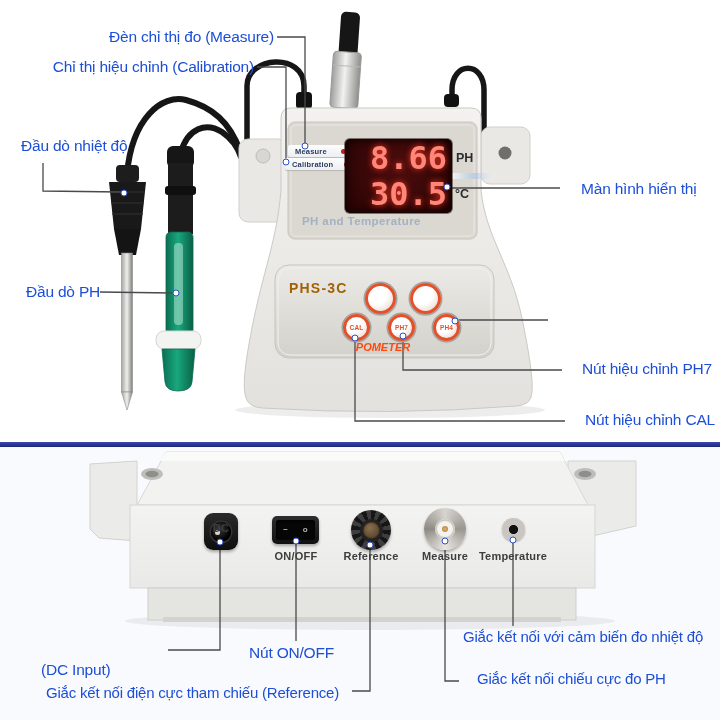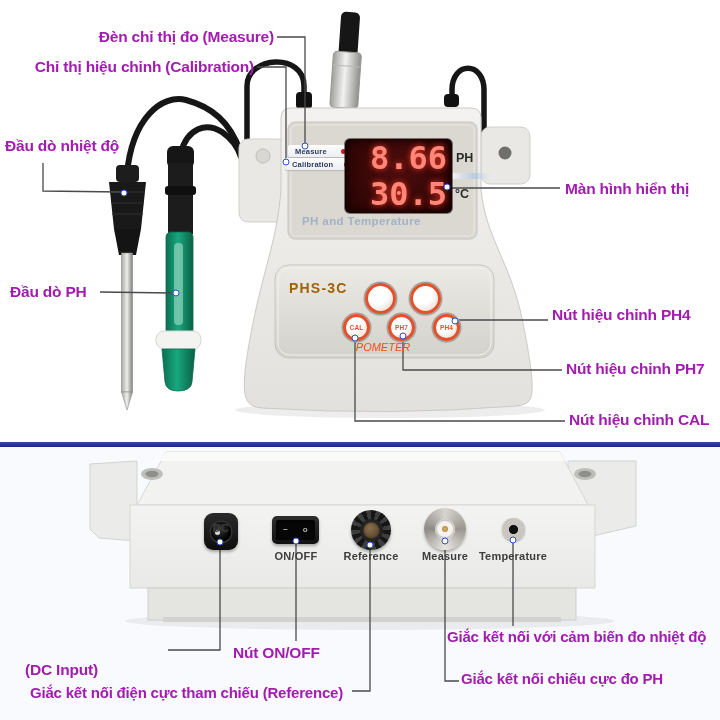--- a/index.html
+++ b/index.html
@@ -2,40 +2,40 @@
 <html><head>
 <meta charset="utf-8">
 <style>
   html,body{margin:0;padding:0;background:#fff;}
   .stage{position:relative;width:720px;height:720px;background:#ffffff;overflow:hidden;
          font-family:"Liberation Sans",sans-serif;}
   .rear-bg{position:absolute;left:0;top:447px;width:720px;height:273px;background:#f8fafd;}
   .divider{position:absolute;left:0;top:442px;width:720px;height:5px;
            background:linear-gradient(#3a46b0,#1d2878);}
   svg.scene{position:absolute;left:0;top:0;z-index:2;}
-  .lbl{position:absolute;font-size:15.5px;font-weight:700;color:#a21caf;white-space:nowrap;
-       letter-spacing:-0.2px;z-index:5;}
+  .lbl{position:absolute;font-size:15.5px;font-weight:400;color:#1d4ed8;white-space:nowrap;
+       letter-spacing:-0.2px;z-index:5;margin-left:16px;}
   .lbl.sm{font-size:15px;}
   .strip{position:absolute;height:12px;background:linear-gradient(#fdfdfd,#eceef2);
          border-radius:2px;display:flex;align-items:center;justify-content:space-between;
          padding:0 4px 0 7px;box-shadow:0 1px 1px #b9b7b2;box-sizing:border-box;z-index:6;}
   .strip-txt{font-size:7.5px;font-weight:700;color:#2c3a5e;letter-spacing:0.2px;}
   .ind-dot{width:5px;height:5px;border-radius:50%;background:#cc1b1b;flex:none;}
   .led{position:absolute;left:345px;top:139px;width:107px;height:74px;border-radius:5px;
        background:radial-gradient(circle at 50% 40%,#4d0d0d,#2c0404 85%);
        box-shadow:inset 0 0 10px #000,0 0 0 1px rgba(32,8,8,.5);z-index:6;}
   .led-row{position:absolute;right:5px;font-family:"DejaVu Sans Mono",monospace;font-weight:700;
        font-size:32px;line-height:1;color:#ff8678;text-shadow:0 0 6px rgba(255,60,40,.9);}
   .unit{position:absolute;font-size:12.5px;font-weight:700;color:#2c2c2c;z-index:6;}
   .panel-caption{position:absolute;left:302px;top:215px;width:160px;text-align:left;
        font-size:11.5px;font-weight:700;color:#a3b1c5;letter-spacing:.4px;z-index:6;}
   .model{position:absolute;left:289px;top:280px;font-size:14px;font-weight:700;color:#a16207;
        letter-spacing:1.2px;z-index:6;}
   .brand{position:absolute;left:351px;top:341px;width:64px;text-align:center;font-size:11px;
-       font-style:italic;font-weight:400;color:#ff4a10;z-index:6;}
+       font-style:italic;font-weight:700;color:#ff4a10;z-index:6;}
   .rbtn{position:absolute;border-radius:50%;box-sizing:border-box;z-index:6;
        background:radial-gradient(circle at 35% 30%,#ffffff 0 45%,#f1e9e4 70%,#e4d8d0);
        border:3px solid #e4502a;box-shadow:0 0 0 1.5px #a3a19c,0 1px 2px rgba(0,0,0,.25);
        display:flex;align-items:center;justify-content:center;
        font-size:6.5px;font-weight:700;color:#e4502a;letter-spacing:.2px;}
   .rbtn.big{width:31px;height:31px;}
   .rbtn.small{width:27px;height:27px;}
   .dc-jack{position:absolute;left:204px;top:513px;width:34px;height:37px;z-index:6;
        background:linear-gradient(#2a2a2a,#0e0e0e);border-radius:9px;display:flex;
        align-items:center;justify-content:center;box-shadow:0 2px 3px rgba(0,0,0,.3);}
@@ -196,21 +196,20 @@
       <polyline points="459,681 445,681 445,544"></polyline>
       <polyline points="513,626 513,543"></polyline>
     </g>
   </svg>
 
   <div class="lbl" style="right:446px;top:28px">Đèn chỉ thị đo (Measure)</div>
   <div class="lbl" style="right:466px;top:58px">Chỉ thị hiệu chỉnh (Calibration)</div>
   <div class="lbl" style="left:5px;top:137px">Đầu dò nhiệt độ</div>
   <div class="lbl" style="left:10px;top:283px">Đầu dò PH</div>
   <div class="lbl" style="left:565px;top:180px">Màn hình hiển thị</div>
-  <div class="lbl" style="left:552px;top:306px">Nút hiệu chỉnh PH4</div>
   <div class="lbl" style="left:566px;top:360px">Nút hiệu chỉnh PH7</div>
   <div class="lbl" style="left:569px;top:411px">Nút hiệu chỉnh CAL</div>
   <div class="lbl" style="left:25px;top:661px">(DC Input)</div>
   <div class="lbl" style="left:233px;top:644px">Nút ON/OFF</div>
   <div class="lbl sm" style="left:30px;top:684px">Giắc kết nối điện cực tham chiếu (Reference)</div>
   <div class="lbl sm" style="left:447px;top:628px">Giắc kết nối với cảm biến đo nhiệt độ</div>
   <div class="lbl sm" style="left:461px;top:670px">Giắc kết nối chiếu cực đo PH</div>
 
   <div class="strip" style="left:288px;top:145px;width:62px">
     <span class="strip-txt">Measure</span>

